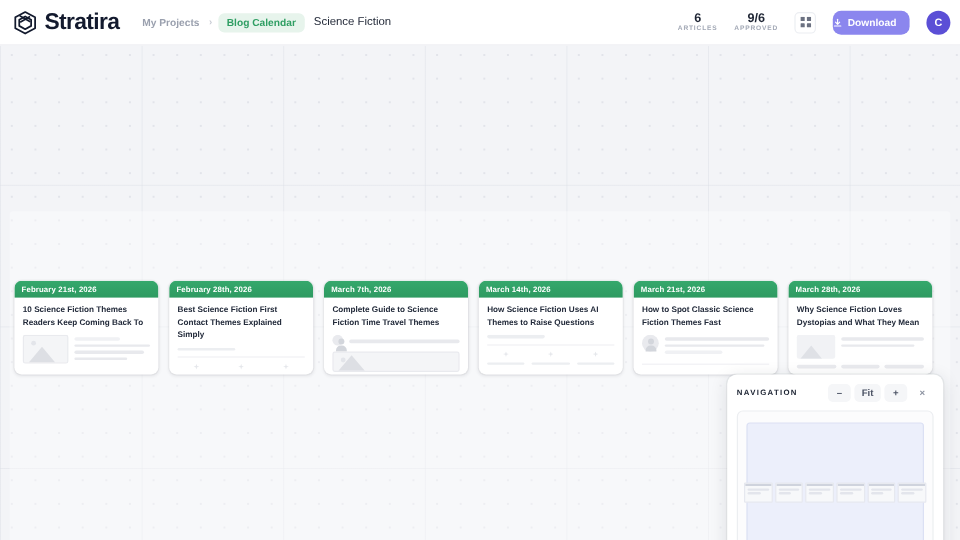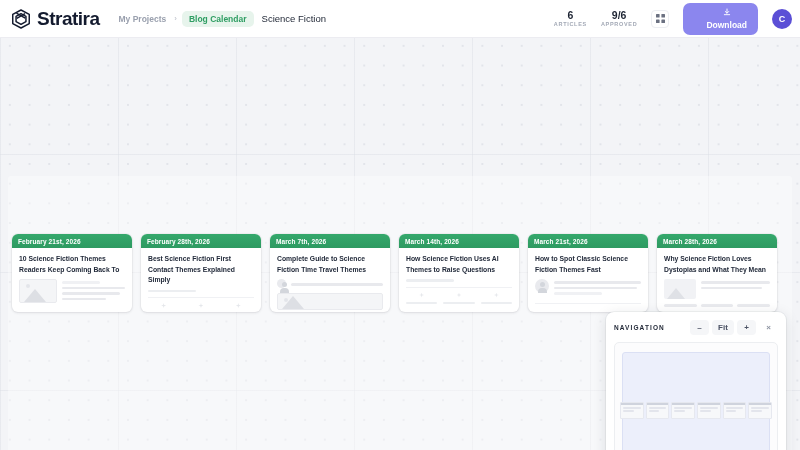--- a/index.html
+++ b/index.html
@@ -49,23 +49,22 @@
     font-size: 5.5px; color: #a2a8b5; letter-spacing: 0.7px; font-weight: bold;
   }
   .icon-btn {
     width: 18px; height: 18px; border: 1px solid #eceef2; border-radius: 4px;
     background: #fff; display: flex; align-items: center; justify-content: center;
   }
   .btn-download {
     display: flex; align-items: center; gap: 4px;
     background: #8b86ee; color: #fff;
     font-size: 8.5px; font-weight: bold;
-    padding: 5px 11px 5px 23px; border-radius: 7px; border: none;
+    padding: 5px 11px 5px 0; border-radius: 7px; border: none;
     white-space: nowrap;
-    flex-direction: column;
   }
   .avatar {
     width: 20px; height: 20px; border-radius: 50%;
     background: #5b4fd6; color: #fff;
     font-size: 9px; font-weight: bold;
     display: flex; align-items: center; justify-content: center;
   }
 
   
   .canvas {

